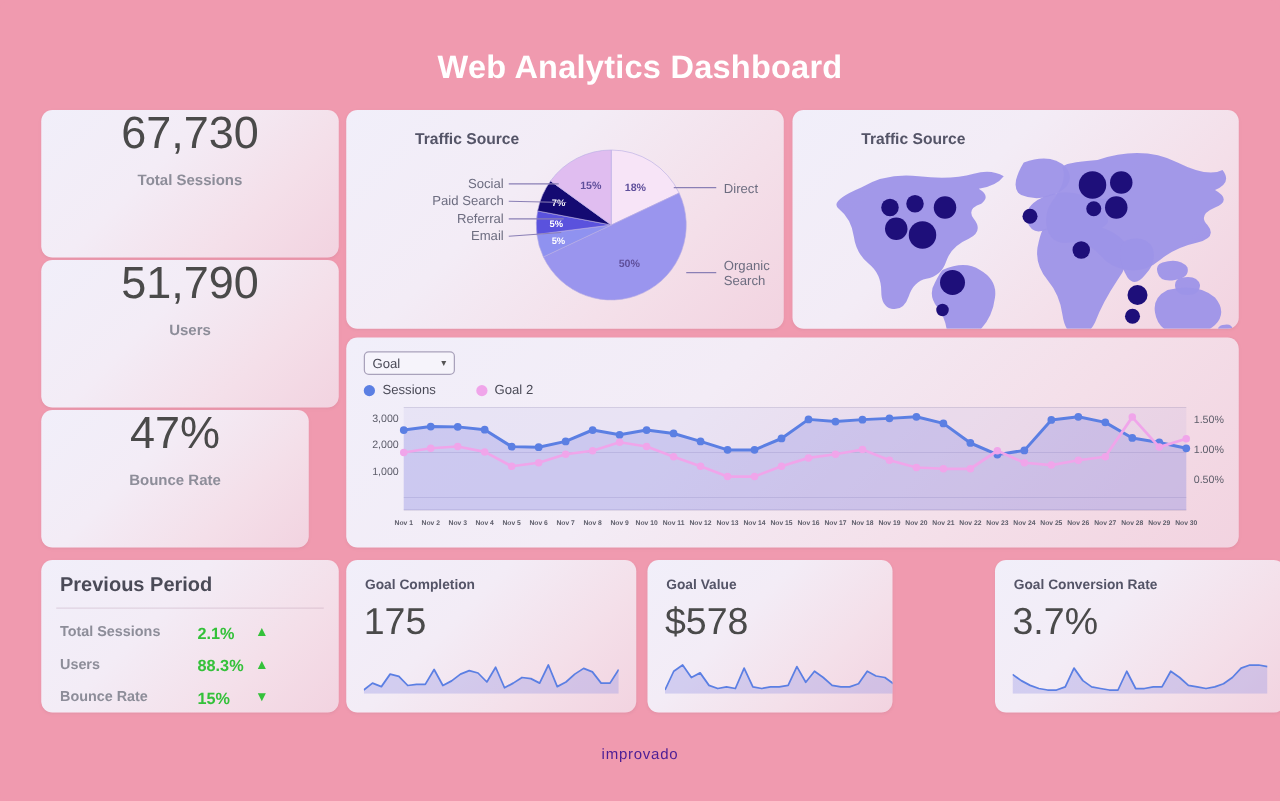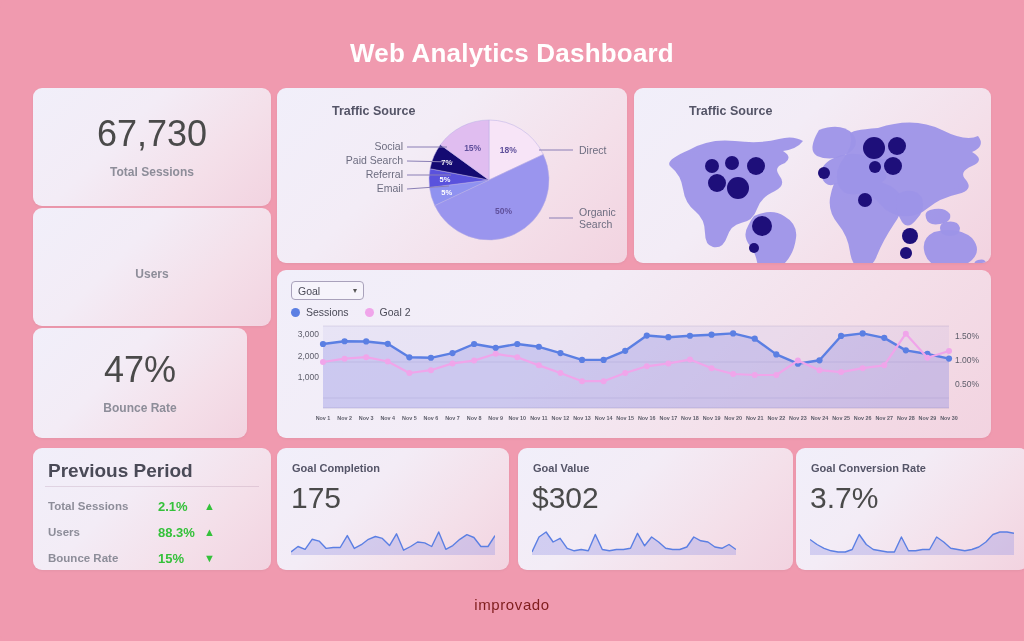--- a/index.html
+++ b/index.html
@@ -33,22 +33,22 @@
     font-weight: bold;
     letter-spacing: 0.2px;
   }
 
   
   .footer-logo {
     position: absolute;
     left: 0; right: 0;
     top: 596px;
     text-align: center;
-    color: #7f1d1d;
-    font-size: 15px;
+    color: #4c1d95;
+    font-size: 12px;
     letter-spacing: 0.6px;
     font-weight: 400;
   }
 
   
   .card {
     position: absolute;
     border-radius: 9px;
     background: linear-gradient(135deg, #f1effa 0%, #f3ecf6 38%, #f4dfe9 72%, #f2d3e0 100%);
     box-shadow: 0 1px 2px rgba(180,120,140,0.18);
@@ -59,21 +59,21 @@
     position: absolute;
     top: 16px;
     left: 15px;
     font-size: 12.5px;
     font-weight: bold;
     color: #545467;
     margin-left: 40px;
   }
 
   
-  .kpi { display: flex; flex-direction: column; align-items: center; justify-content: center; }
+  .kpi { display: flex; flex-direction: column; align-items: center; }
   .kpi-value {
     font-size: 36px;
     color: #4a4a4a;
     font-weight: 400;
     line-height: 1;
   }
   .kpi-label {
     margin-top: 13px;
     font-size: 12px;
     font-weight: bold;
@@ -81,21 +81,21 @@
   }
 
   #kpi-sessions { left: 33px;  top: 88px;  width: 238px; height: 118px; }
   #kpi-users    { left: 33px;  top: 208px; width: 238px; height: 118px; }
   #kpi-bounce   { left: 33px;  top: 328px; width: 214px; height: 110px; }
 
   
   #prev-period { left: 33px; top: 448px; width: 238px; height: 122px; }
   .pp-title {
     position: absolute; top: 12px; left: 15px;
-    font-size: 19px; font-weight: bold; color: #4a4a57;
+    font-size: 16px; font-weight: bold; color: #4a4a57;
   }
   .pp-divider {
     position: absolute; top: 38px; left: 12px; right: 12px;
     height: 1px; background: rgba(160,120,150,0.22);
   }
   .pp-rows { position: absolute; top: 45px; left: 15px; right: 15px; }
   .pp-row {
     display: flex; align-items: center;
     height: 26px;
     font-size: 11.5px;
@@ -123,31 +123,31 @@
     display: flex; align-items: center;
     padding: 0 6px;
     box-sizing: border-box;
     font-size: 10.5px;
     color: #4a4a57;
   }
   .dropdown .chev { margin-left: auto; font-size: 8px; color: #555; }
   .legend {
     position: absolute;
     top: 36px; left: 14px;
-    display: flex; align-items: center; gap: 16px;
+    display: flex; align-items: center; gap: 32px;
     font-size: 10.5px;
     color: #4a4a57;
   }
   .legend-item { display: flex; align-items: center; gap: 6px; }
   .legend-dot { width: 9px; height: 9px; border-radius: 50%; display: inline-block; }
 
   
   .goal-card { top: 448px; height: 122px; }
   #goal-completion { left: 277px; width: 232px; }
-  #goal-value      { left: 518px; width: 275px; }
+  #goal-value      { left: 518px; width: 196px; }
   #goal-conv       { left: 796px; width: 232px; }
   .goal-title {
     position: absolute; top: 14px; left: 15px;
     font-size: 11px; font-weight: bold; color: #545467;
   }
   .goal-value {
     position: absolute; top: 33px; left: 14px;
     font-size: 30px; color: #4a4a4a; font-weight: 400;
   }
   .spark { position: absolute; left: 14px; bottom: 15px; width: 204px; height: 28px; }
@@ -158,20 +158,21 @@
 <div id="root">
 
   <div class="dash-title">Web Analytics Dashboard</div>
 
   <div class="card kpi" id="kpi-sessions">
     <div class="kpi-value">67,730</div>
     <div class="kpi-label">Total Sessions</div>
   </div>
 
   <div class="card kpi" id="kpi-users">
+    <div class="kpi-value">51,790</div>
     <div class="kpi-label">Users</div>
   </div>
 
   <div class="card kpi" id="kpi-bounce">
     <div class="kpi-value">47%</div>
     <div class="kpi-label">Bounce Rate</div>
   </div>
 
   <div class="card" id="prev-period">
     <div class="pp-title">Previous Period</div>
@@ -385,21 +386,21 @@
     <div class="goal-title">Goal Completion</div>
     <div class="goal-value">175</div>
     <svg class="spark" id="spark0" viewBox="0 0 204 28" preserveAspectRatio="none">
         <path d="M0.0 25.0 L7.0 19.5 L14.1 22.3 L21.1 12.3 L28.1 14.1 L35.2 21.4 L42.2 20.5 L49.2 20.5 L56.3 8.6 L63.3 21.4 L70.3 17.7 L77.4 12.3 L84.4 9.5 L91.4 11.4 L98.5 18.6 L105.5 6.8 L112.6 23.2 L119.6 19.5 L126.6 15.0 L133.7 15.9 L140.7 19.5 L147.7 5.0 L154.8 22.3 L161.8 18.6 L168.8 12.3 L175.9 7.7 L182.9 10.5 L189.9 19.5 L197.0 19.5 L204.0 8.6 L 204 28 L 0 28 Z" fill="rgba(150,150,230,0.35)"></path>
         <path d="M0.0 25.0 L7.0 19.5 L14.1 22.3 L21.1 12.3 L28.1 14.1 L35.2 21.4 L42.2 20.5 L49.2 20.5 L56.3 8.6 L63.3 21.4 L70.3 17.7 L77.4 12.3 L84.4 9.5 L91.4 11.4 L98.5 18.6 L105.5 6.8 L112.6 23.2 L119.6 19.5 L126.6 15.0 L133.7 15.9 L140.7 19.5 L147.7 5.0 L154.8 22.3 L161.8 18.6 L168.8 12.3 L175.9 7.7 L182.9 10.5 L189.9 19.5 L197.0 19.5 L204.0 8.6 " fill="none" stroke="#5b7fe3" stroke-width="1.4" stroke-linejoin="round"></path>
       </svg>
   </div>
 
   <div class="card goal-card" id="goal-value">
     <div class="goal-title">Goal Value</div>
-    <div class="goal-value">$302</div>
+    <div class="goal-value">$578</div>
     <svg class="spark" id="spark1" viewBox="0 0 204 28" preserveAspectRatio="none">
         <path d="M0.0 25.0 L7.0 10.0 L14.1 5.0 L21.1 15.0 L28.1 11.3 L35.2 21.3 L42.2 23.8 L49.2 22.5 L56.3 23.8 L63.3 7.5 L70.3 22.5 L77.4 23.8 L84.4 22.5 L91.4 22.5 L98.5 21.3 L105.5 6.3 L112.6 18.8 L119.6 10.0 L126.6 15.0 L133.7 21.3 L140.7 22.5 L147.7 22.5 L154.8 20.0 L161.8 10.0 L168.8 13.8 L175.9 15.0 L182.9 20.0 L189.9 21.3 L197.0 17.5 L204.0 22.5 L 204 28 L 0 28 Z" fill="rgba(150,150,230,0.35)"></path>
         <path d="M0.0 25.0 L7.0 10.0 L14.1 5.0 L21.1 15.0 L28.1 11.3 L35.2 21.3 L42.2 23.8 L49.2 22.5 L56.3 23.8 L63.3 7.5 L70.3 22.5 L77.4 23.8 L84.4 22.5 L91.4 22.5 L98.5 21.3 L105.5 6.3 L112.6 18.8 L119.6 10.0 L126.6 15.0 L133.7 21.3 L140.7 22.5 L147.7 22.5 L154.8 20.0 L161.8 10.0 L168.8 13.8 L175.9 15.0 L182.9 20.0 L189.9 21.3 L197.0 17.5 L204.0 22.5 " fill="none" stroke="#5b7fe3" stroke-width="1.4" stroke-linejoin="round"></path>
       </svg>
   </div>
 
   <div class="card goal-card" id="goal-conv">
     <div class="goal-title">Goal Conversion Rate</div>
     <div class="goal-value">3.7%</div>
     <svg class="spark" id="spark2" viewBox="0 0 204 28" preserveAspectRatio="none">

